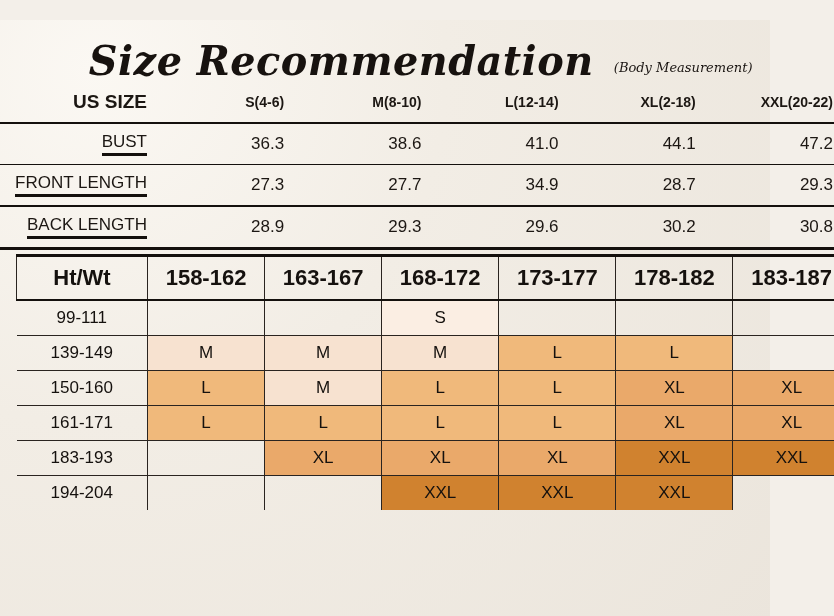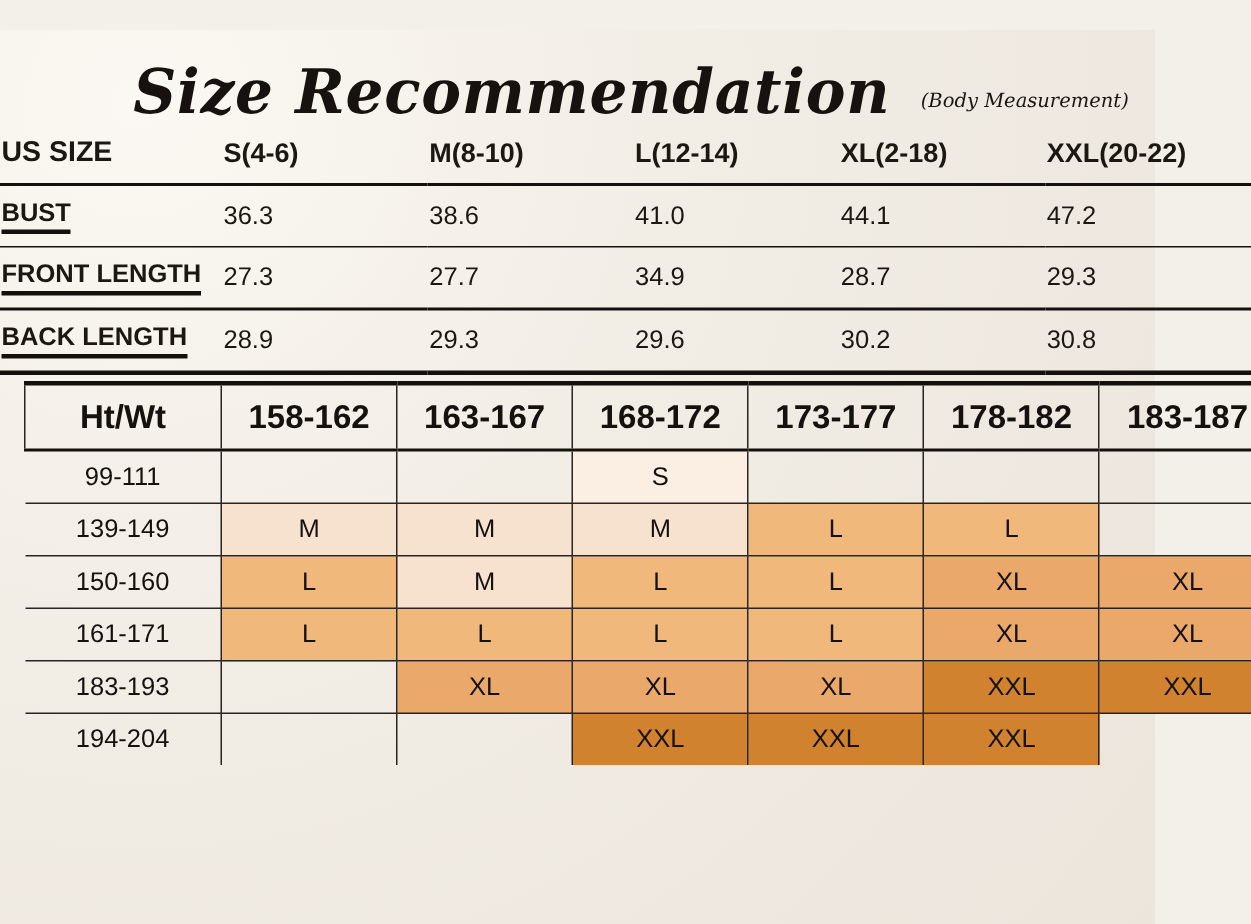--- a/index.html
+++ b/index.html
@@ -55,47 +55,46 @@
   .meas {
     position: absolute;
     left: 0;
     top: 62px;
     width: 834px;
     border-collapse: collapse;
     table-layout: fixed;
   }
   .meas td {
     height: 38px;
-    text-align: left;
+    text-align: right;
     font-size: 17px;
     color: #1c1713;
     vertical-align: middle;
   }
   .meas .lab {
     width: 146px;
     font-size: 17px;
   }
   .meas tr.hdr td {
     font-weight: bold;
-    font-size: 18px;
+    font-size: 14px;
   }
   .meas tr.hdr td.lab {
     font-weight: bold;
     font-size: 19px;
   }
   .meas tr.hdr { border-bottom: 2px solid #14100d; }
   .meas tr.r1 { border-bottom: 1.5px solid #14100d; }
   .meas tr.r2 { border-bottom: 2.5px solid #14100d; }
   .meas tr.r3 { border-bottom: 3px solid #14100d; }
   
   .lab-underline {
     display: inline-block;
     border-bottom: 3px solid #14100d;
     padding-bottom: 1px;
-    font-weight: bold;
   }
   
   .grid {
     position: absolute;
     left: 16px;
     top: 234px;
     width: 834px;
     border-collapse: collapse;
     table-layout: fixed;
   }

